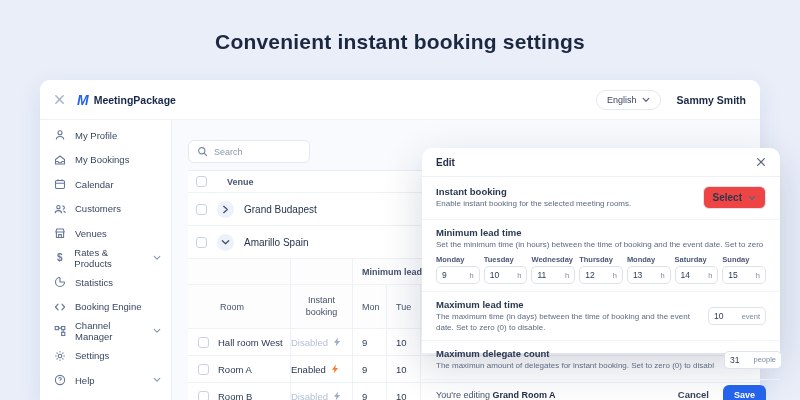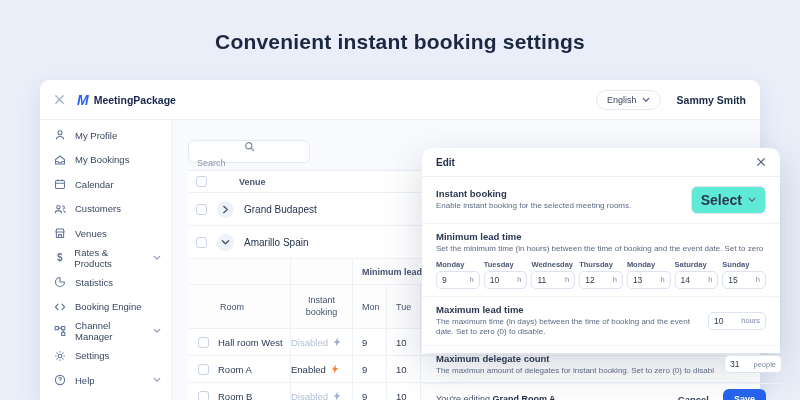--- a/index.html
+++ b/index.html
@@ -37,21 +37,21 @@
   .sidebar { width:132px; background:#fff; border-right:1px solid #EDF0F6; padding-top:3px; flex-shrink:0; }
   .side-item { height:24.5px; display:flex; align-items:center; gap:9px; padding-left:14px; padding-right:10px;
                font-size:9.5px; font-weight:500; color:#394760; cursor:pointer; }
   .side-item .ic { color:#66779B; flex-shrink:0; }
   .side-item .chev { margin-left:auto; color:#8A97AD; }
   .glyph-ic { font-size:10px; color:#66779B; width:12px; text-align:center; font-weight:600; }
 
   
   .content { flex:1; background:#F8FAFD; position:relative; overflow:hidden; }
   .search-box { margin:20px 0 7px 16px; width:122px; height:23px; background:#fff;
-                border:1px solid #E3E8F1; border-radius:6px; display:flex; align-items:center; padding:0 8px; gap:6px;flex-direction:column; }
+                border:1px solid #E3E8F1; border-radius:6px; display:flex; align-items:center; padding:0 8px; gap:6px; }
   .search-box svg { color:#7C8AA3; flex-shrink:0; }
   .search-box input { border:none; outline:none; background:transparent; width:100%;
                       font-size:9px; color:#40506B; font-family:inherit; }
   .search-box input::placeholder { color:#8A97AD; }
 
   .vtable { margin-left:16px; background:#fff; border-top:1px solid #E9EDF5; width:572px; }
   .trow { display:flex; align-items:center; border-bottom:1px solid #EEF1F6; background:#fff; }
   .thead-row { height:22px; padding-left:8px; gap:20px; }
   .thead-row .col-label { font-size:9px; font-weight:600; color:#4A5874; }
   .venue-row { height:33px; padding-left:8px; gap:10px; font-size:10px; font-weight:500; color:#26344E; }
@@ -86,21 +86,21 @@
   .modal-header { height:29px; display:flex; align-items:center; justify-content:space-between;
                   padding:0 14px; border-bottom:1px solid #EDF0F6; flex-shrink:0; }
   .modal-title { font-size:10px; font-weight:700; color:#222F49; }
   .modal-x { color:#5A6880; cursor:pointer; }
   .msec { padding:7px 14px; border-bottom:1px solid #F0F3F8; flex-shrink:0; }
   .msec-flex { display:flex; align-items:center; justify-content:space-between; gap:10px; }
   .mlabel { font-size:9.5px; font-weight:700; color:#2A3750; margin-bottom:2px; }
   .mdesc { font-size:8px; color:#5C6A82; line-height:1.32; }
   .nowrap { white-space:nowrap; overflow:hidden; }
   .select-pill { display:flex; align-items:center; gap:6px; border:1px solid #DCE3EF; border-radius:6px;
-                 padding:5px 9px; font-size:14px; font-weight:600; color:#2A3750; background:#5eead4; cursor:pointer; flex-shrink:0; }
+                 padding:5px 9px; font-size:10px; font-weight:600; color:#2A3750; background:#ef4444; cursor:pointer; flex-shrink:0; }
   .days-row { display:flex; gap:4px; margin-top:5px; }
   .day-field { flex:1; min-width:0; }
   .day-label { font-size:7.5px; color:#4A5874; font-weight:600; margin-bottom:2px; white-space:nowrap; overflow:hidden; }
   .ibox { height:18px; border:1px solid #DCE3EF; border-radius:5px; background:#fff;
           display:flex; align-items:center; padding:0 5px; }
   .ibox input { width:100%; min-width:0; border:none; outline:none; background:transparent;
                 font-size:8.5px; color:#2C3A55; font-family:inherit; }
   .ibox .unit { font-size:7.5px; color:#7C8AA3; flex-shrink:0; }
   .wbox { width:58px; flex-shrink:0; }
   .modal-footer { margin-top:auto; border-top:1px solid #EDF0F6; padding:5px 14px 6px;
@@ -273,21 +273,21 @@
             <circle cx="5.2" cy="5.2" r="3.4"></circle>
             <line x1="7.8" y1="7.8" x2="10.4" y2="10.4"></line>
           </svg>
         <input type="text" placeholder="Search" style="">
       </div>
 
       <div class="vtable">
 
         <div class="trow thead-row">
           <span class="cbx"></span>
-          <span class="col-label" style="margin-left:12px;">Venue</span>
+          <span class="col-label" style="">Venue</span>
         </div>
 
         <div class="trow venue-row">
           <span class="cbx"></span>
           <span class="chev-circle">
             <svg width="7" height="9" viewBox="0 0 7 10" fill="none" stroke="currentColor" stroke-width="1.5" stroke-linecap="round" stroke-linejoin="round">
                 <polyline points="1.5,1.5 5.5,5 1.5,8.5"></polyline>
               </svg>
           </span>
           <span>Grand Budapest</span>
@@ -450,21 +450,21 @@
     </div>
   </div>
 
   <div class="msec msec-flex">
     <div style="max-width:278px;">
       <div class="mlabel">Maximum lead time</div>
       <div class="mdesc">The maximum time (in days) between the time of booking and the event date. Set to zero (0) to disable.</div>
     </div>
     <div class="ibox wbox">
         <input value="10" style="">
-        <span class="unit">hours</span>
+        <span class="unit">event</span>
       </div>
   </div>
 
   <div class="msec msec-flex" style="border-bottom:none;">
     <div style="max-width:278px;">
       <div class="mlabel">Maximum delegate count</div>
       <div class="mdesc nowrap">The maximun amount of delegates for instant booking. Set to zero (0) to disable.</div>
     </div>
     <div class="ibox wbox">
         <input value="31" style="">

